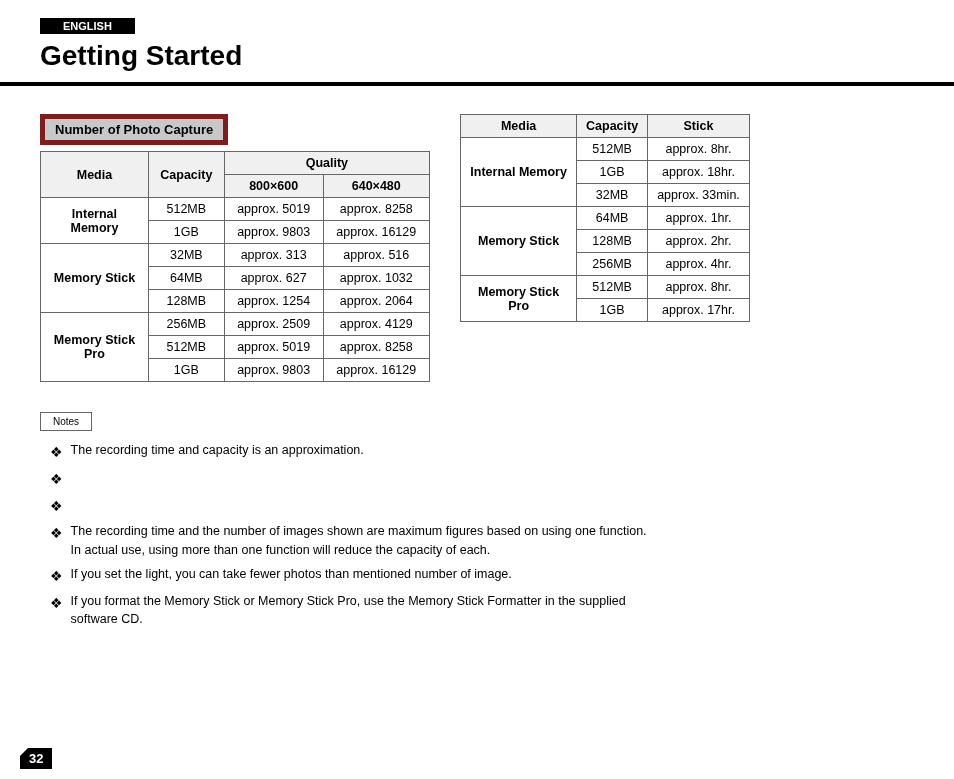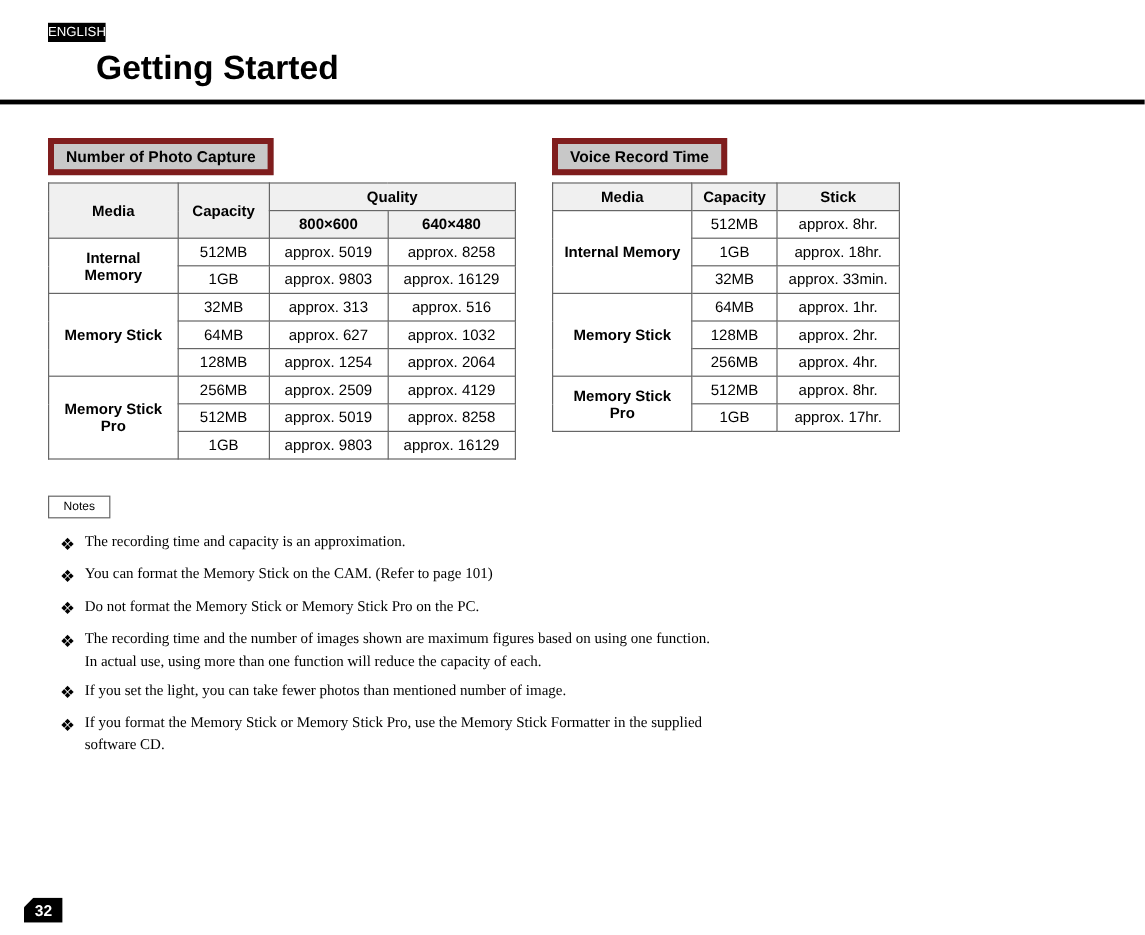--- a/index.html
+++ b/index.html
@@ -17,30 +17,29 @@
     .header-section {
       padding: 18px 40px 10px 40px;
       border-bottom: 2px solid #000;
       margin-bottom: 0;
     }
     .english-badge {
       display: inline-block;
       background: #000;
       color: #fff;
       font-size: 11px;
-      font-weight: normal;
-      padding: 2px 0;
+      font-weight: bold;
+      padding: 2px 23px;
       margin-bottom: 4px;
     }
     .page-title {
       font-size: 28px;
       font-weight: bold;
       color: #000;
       margin-top: 2px;
-      margin-left: 40px;
     }
 
     
     .main-content {
       padding: 28px 40px 20px 40px;
     }
 
     
     .tables-row {
       display: flex;
@@ -131,21 +130,20 @@
 
     .notes-list li .bullet {
       margin-right: 8px;
       font-size: 14px;
       flex-shrink: 0;
       margin-top: 1px;
     }
 
     .notes-list li .note-text {
       flex: 1;
-      font-family: Liberation Serif, serif;
     }
 
     
     .page-number {
       position: absolute;
       bottom: 10px;
       left: 20px;
       background: #000;
       color: #fff;
       font-weight: bold;
@@ -228,21 +226,20 @@
           <tr>
             <td>1GB</td>
             <td>approx. 9803</td>
             <td>approx. 16129</td>
           </tr>
         </tbody>
       </table>
     </div>
 
     <div>
-      <div class="section-header">Voice Record Time</div>
       <table class="voice-table">
         <thead>
           <tr>
             <th>Media</th>
             <th>Capacity</th>
             <th>Stick</th>
           </tr>
         </thead>
         <tbody>
           <tr>
@@ -288,25 +285,23 @@
 
   <div class="notes-section">
     <div class="notes-header">Notes</div>
     <ul class="notes-list">
       <li>
         <span class="bullet">❖</span>
         <span class="note-text">The recording time and capacity is an approximation.</span>
       </li>
       <li>
         <span class="bullet">❖</span>
-        <span class="note-text">You can format the Memory Stick on the CAM. (Refer to page 101)</span>
-      </li>
-      <li>
-        <span class="bullet">❖</span>
-        <span class="note-text">Do not format the Memory Stick or Memory Stick Pro on the PC.</span>
+      </li>
+      <li>
+        <span class="bullet">❖</span>
       </li>
       <li>
         <span class="bullet">❖</span>
         <span class="note-text">The recording time and the number of images shown are maximum figures based on using one function.<br>In actual use, using more than one function will reduce the capacity of each.</span>
       </li>
       <li>
         <span class="bullet">❖</span>
         <span class="note-text">If you set the light, you can take fewer photos than mentioned number of image.</span>
       </li>
       <li>

